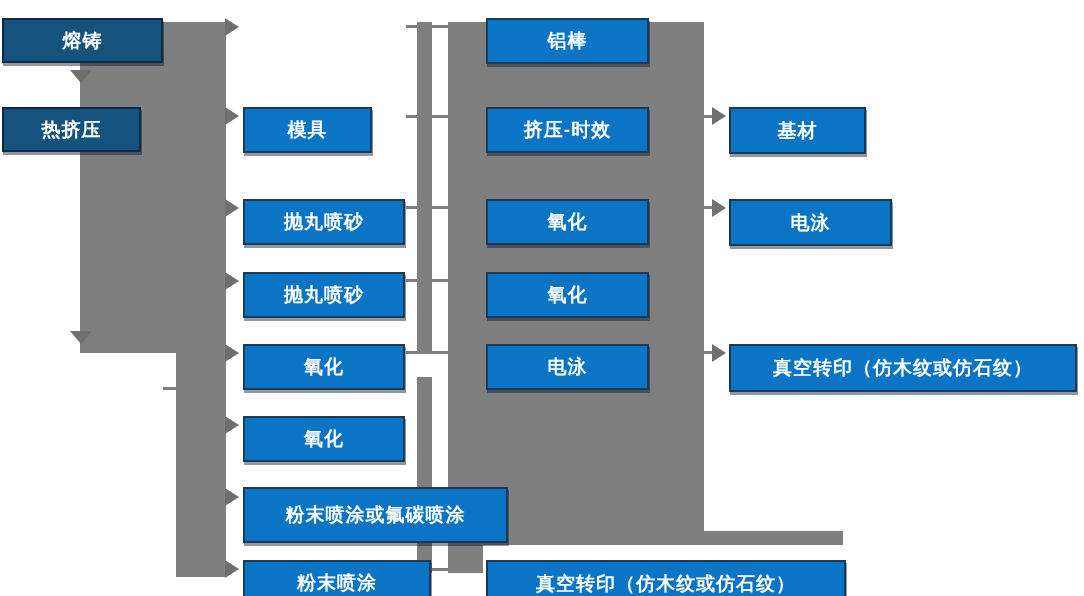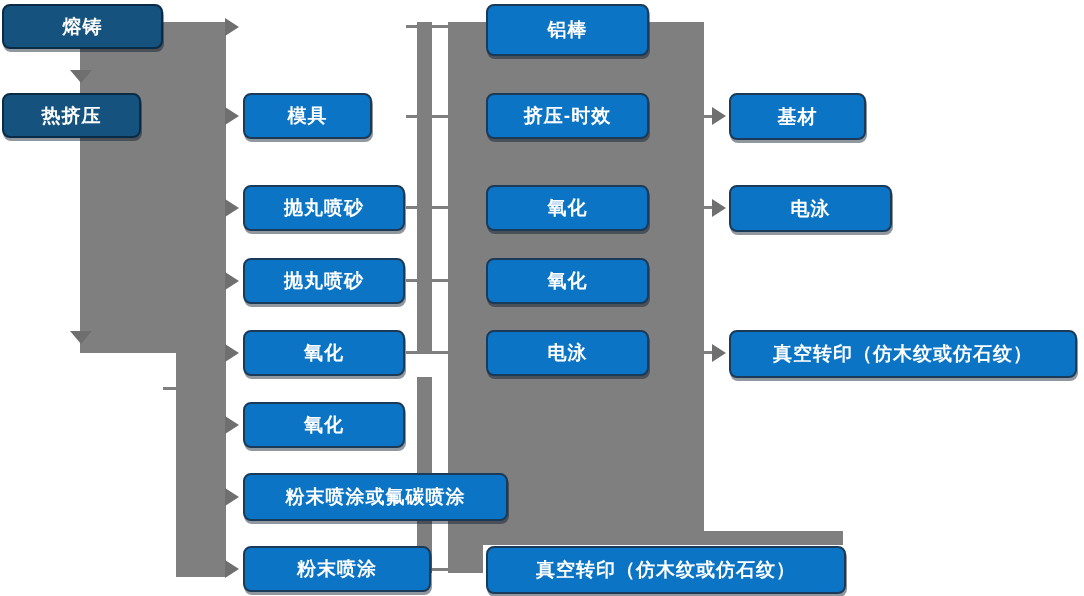--- a/index.html
+++ b/index.html
@@ -19,23 +19,24 @@
     position:absolute; width:0; height:0;
     border-left:11px solid transparent; border-right:11px solid transparent;
     border-top:13px solid var(--arrow_color);
   }
   .stem { position:absolute; background:var(--connector); height:3px; width:11px; }
   
   .box {
     position:absolute; box-sizing:border-box;
     display:flex; align-items:center; justify-content:center;
     color:var(--text_color); font-weight:bold; font-size:19px; letter-spacing:1px;
-    border:2px solid var(--box_border); border-radius:8px;
+    border:2px solid var(--box_border); border-radius:0;
     box-shadow:1px 3px 0 rgba(10,25,40,0.45);
     white-space:nowrap;
+    margin-top:14px;
   }
   .blue { background:var(--blue_box); }
   .dark { background:var(--dark_box); border-color:var(--dark_box_border); }
 </style>
 </head>
 <body>
 
 <div id="canvas">
 
   <div class="gray" style="left:80px; top:22px; width:146px; height:331px;"></div>
@@ -74,24 +75,24 @@
   <div class="arrow-right" style="left:712px; top:344px;"></div>
 
   <div class="box dark" style="left:2px; top:4px;   width:161px; height:45px;">熔铸</div>
   <div class="box dark" style="left:2px; top:93px;  width:139px; height:45px;text-align:right;">热挤压</div>
 
   <div class="box blue" style="left:243px; top:93px;  width:129px; height:46px;">模具</div>
   <div class="box blue" style="left:243px; top:185px; width:162px; height:46px;">抛丸喷砂</div>
   <div class="box blue" style="left:243px; top:258px; width:162px; height:46px;">抛丸喷砂</div>
   <div class="box blue" style="left:243px; top:330px; width:162px; height:46px;">氧化</div>
   <div class="box blue" style="left:243px; top:402px; width:162px; height:46px;">氧化</div>
-  <div class="box blue" style="left:243px; top:473px; width:265px; height:48px;">粉末喷涂或氟碳喷涂</div>
+  <div class="box blue" style="left:243px; top:473px; width:265px; height:56px;">粉末喷涂或氟碳喷涂</div>
   <div class="box blue" style="left:243px; top:546px; width:188px; height:46px;">粉末喷涂</div>
 
-  <div class="box blue" style="left:486px; top:4px;   width:163px; height:52px;">铝棒</div>
+  <div class="box blue" style="left:486px; top:4px;   width:163px; height:46px;">铝棒</div>
   <div class="box blue" style="left:486px; top:93px;  width:163px; height:46px;">挤压-时效</div>
   <div class="box blue" style="left:486px; top:185px; width:163px; height:46px;">氧化</div>
   <div class="box blue" style="left:486px; top:258px; width:163px; height:46px;">氧化</div>
   <div class="box blue" style="left:486px; top:330px; width:163px; height:46px;">电泳</div>
   <div class="box blue" style="left:486px; top:546px; width:360px; height:48px;">真空转印（仿木纹或仿石纹）</div>
 
   <div class="box blue" style="left:729px; top:93px;  width:137px; height:47px;">基材</div>
   <div class="box blue" style="left:729px; top:185px; width:163px; height:47px;">电泳</div>
   <div class="box blue" style="left:729px; top:330px; width:348px; height:48px;">真空转印（仿木纹或仿石纹）</div>
 

